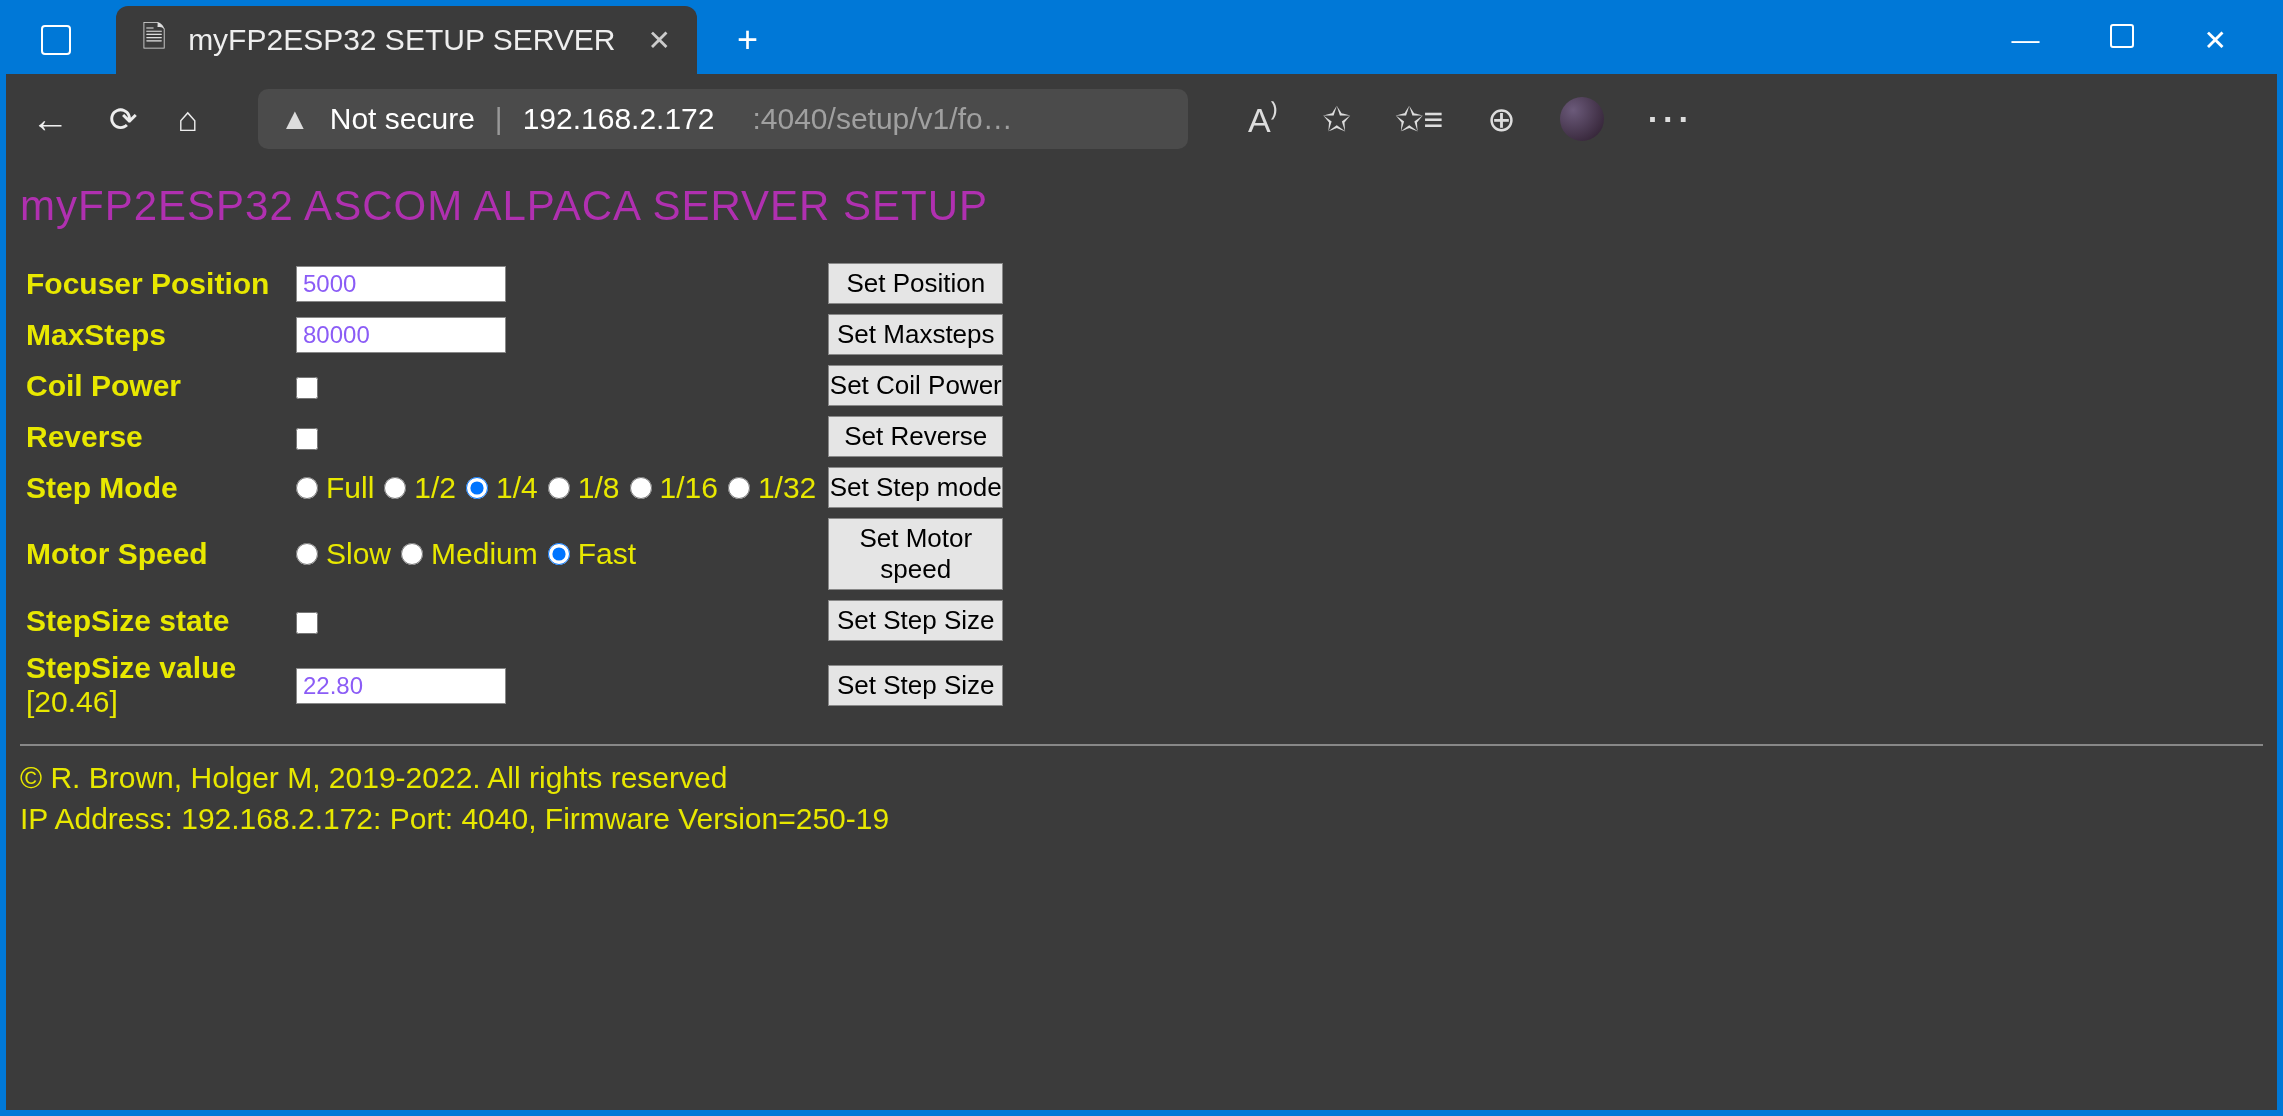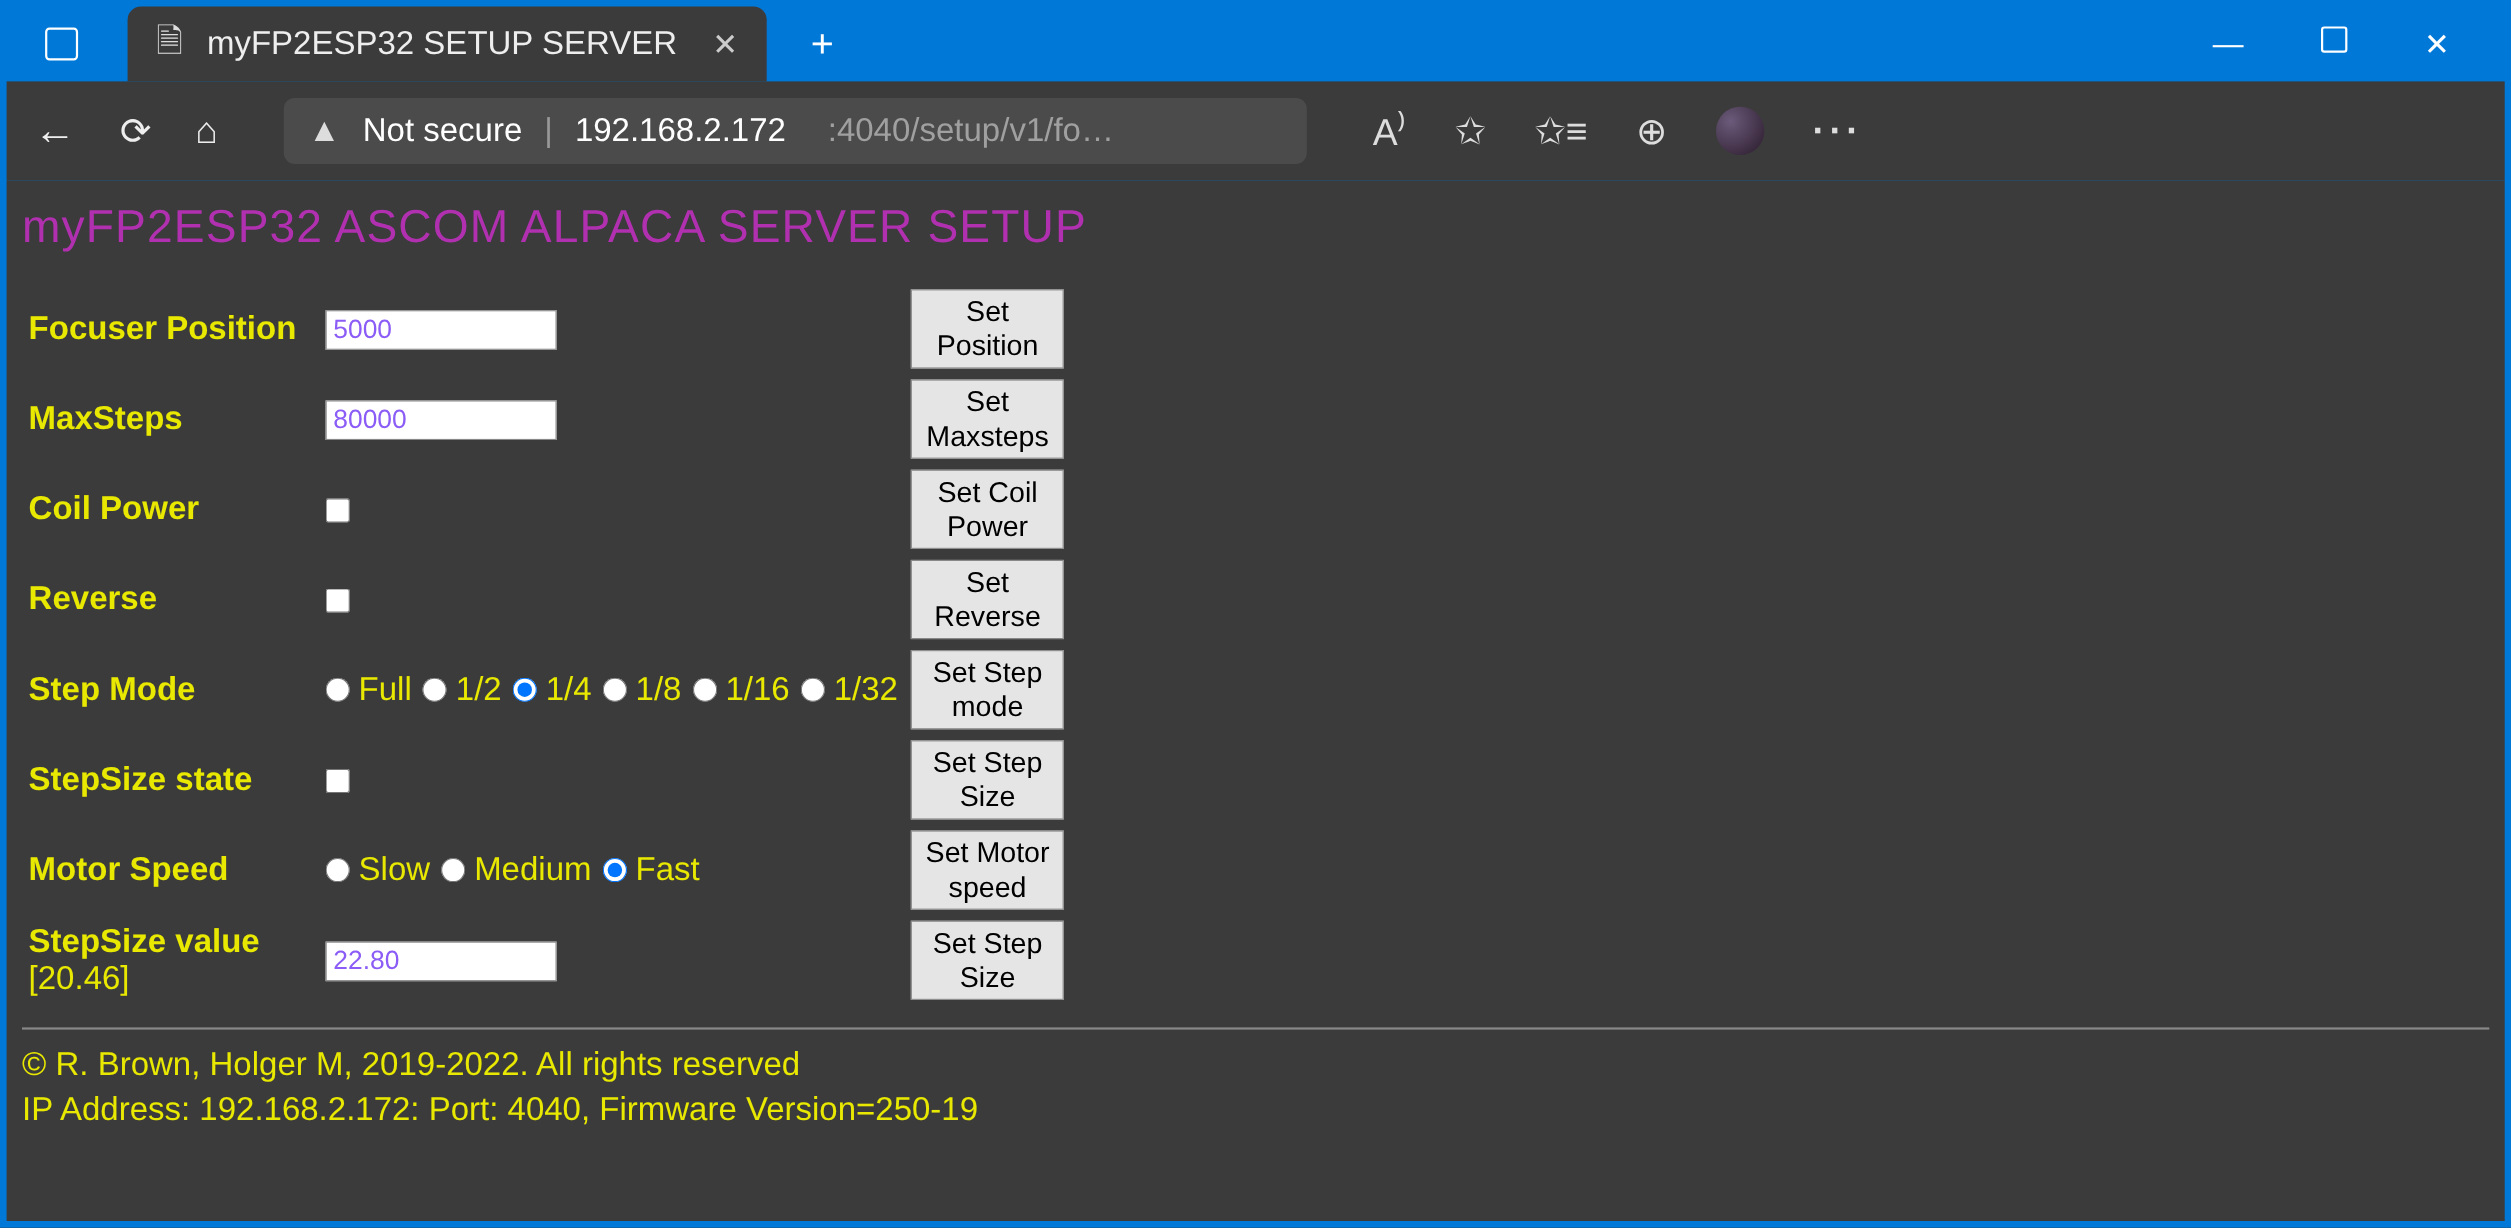--- a/index.html
+++ b/index.html
@@ -133,21 +133,21 @@
   border: 1px solid #888;
   background:#fff;
   color:#8b5cf6;
 }
 input[type=checkbox], input[type=radio]{
   width:22px;height:22px;vertical-align:middle;
 }
 button.act{
   font-size: 26px;
   padding: 4px 0;
-  width: 139px;
+  width: 175px;
   background: #e5e5e5;
   border: 1px solid #888;
   color:#000;
   cursor:pointer;
 }
 .radio-row{display:flex;align-items:center;gap:10px;flex-wrap:nowrap;}
 .radio-row label{display:flex;align-items:center;gap:8px;color:#e8e800;}
 .suffix{color:#e8e800;font-weight:normal;}
 hr.sep-line{border:none;border-top:2px solid #888;margin:20px 0 12px;}
 .footer p{font-size:30px;line-height:1.35;color:#e8e800;}
@@ -244,45 +244,45 @@
                 </label>
             <label>
                   <input type="radio" name="sm" style="">
                   <span>1/32</span>
                 </label>
           </div>
         </td>
         <td class="btn"><button class="act">Set Step mode</button></td>
       </tr>
       <tr>
+        <td class="lbl">Motor Speed</td>
+        <td class="inp">
+          <div class="radio-row">
+            <label>
+                  <input type="radio" name="ms" style="">
+                  <span>Slow</span>
+                </label>
+            <label>
+                  <input type="radio" name="ms" style="">
+                  <span>Medium</span>
+                </label>
+            <label>
+                  <input type="radio" name="ms" checked="" style="">
+                  <span>Fast</span>
+                </label>
+          </div>
+        </td>
+        <td class="btn"><button class="act">Set Motor speed</button></td>
+      </tr>
+      <tr>
         <td class="lbl">StepSize state</td>
         <td class="inp"><input type="checkbox" style=""></td>
         <td class="btn"><button class="act">Set Step Size</button></td>
       </tr>
       <tr>
-        <td class="lbl">Motor Speed</td>
-        <td class="inp">
-          <div class="radio-row">
-            <label>
-                  <input type="radio" name="ms" style="">
-                  <span>Slow</span>
-                </label>
-            <label>
-                  <input type="radio" name="ms" style="">
-                  <span>Medium</span>
-                </label>
-            <label>
-                  <input type="radio" name="ms" checked="" style="">
-                  <span>Fast</span>
-                </label>
-          </div>
-        </td>
-        <td class="btn"><button class="act">Set Motor speed</button></td>
-      </tr>
-      <tr>
         <td class="lbl"><span>StepSize value</span> <span class="suffix">[20.46]</span></td>
         <td class="inp"><input type="text" value="22.80" style=""></td>
         <td class="btn"><button class="act">Set Step Size</button></td>
       </tr>
     </tbody>
       </table>
 
     <hr class="sep-line">
 
     <div class="footer">

